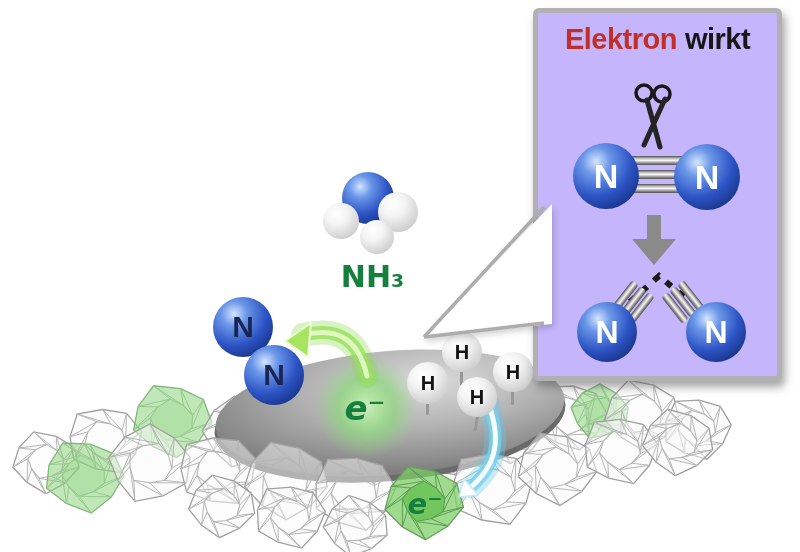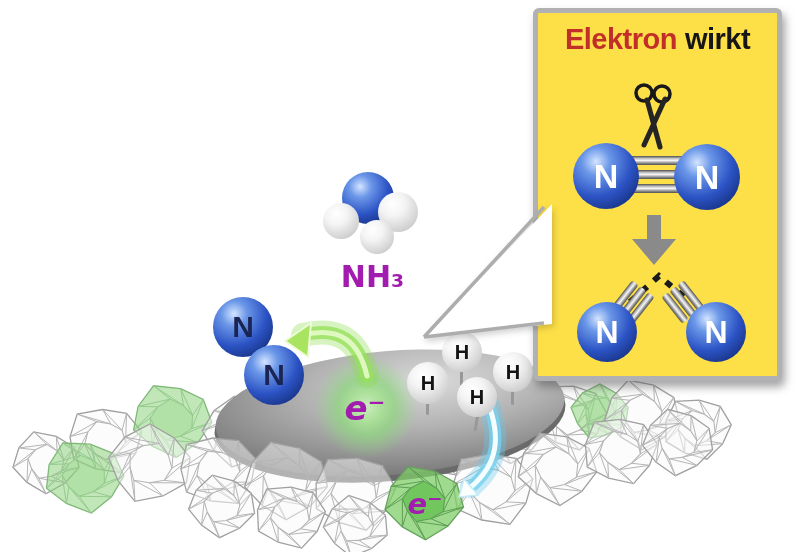--- a/index.html
+++ b/index.html
@@ -14,25 +14,25 @@
                color:#ffffff;}
   .sphere.blue.darkletter{color:#1b2554;}
   .sphere.white{background:radial-gradient(circle at 37% 30%, #ffffff 0%, #f4f4f4 32%, #d2d2d2 72%, #b2b2b2 100%);
                 color:#141414;}
   .stick{position:absolute;width:3px;background:#989898;border-radius:2px;z-index:4;}
 
   
   .rod{position:absolute;height:9px;border-radius:3px;z-index:1;
        background:linear-gradient(180deg,#4f4f4f 0%,#c9c9c9 30%,#f4f4f4 50%,#8f8f8f 78%,#4f4f4f 100%);}
 
-  .label{position:absolute;z-index:5;color:#a21caf;text-align:center;}
+  .label{position:absolute;z-index:5;color:#15803d;text-align:center;}
   .electron-label{font-style:italic;font-weight:bold;font-family:"DejaVu Sans",sans-serif;}
 
   
-  #inset{position:absolute;left:533px;top:8px;width:239px;height:363px;background:#fde047;
+  #inset{position:absolute;left:533px;top:8px;width:239px;height:363px;background:#c4b5fd;
          border:5px solid #b1b1b4;border-radius:6px;box-shadow:3px 6px 8px rgba(75,75,75,.5);z-index:10;}
   #inset .inset-title{position:absolute;top:8px;left:0;width:100%;text-align:center;
          font-weight:bold;font-size:29px;line-height:37px;color:#161616;letter-spacing:-.5px;}
   #inset .red{color:#c22f28;}
   #inset .gap{margin-left:8px;}
   .inset-svg{position:absolute;left:0;top:0;z-index:1;}
   #inset .sphere{z-index:2;}
   #tail{position:absolute;left:412px;top:198px;z-index:12;
         filter:drop-shadow(2px 3px 3px rgba(0,0,0,.18));}
 </style>

